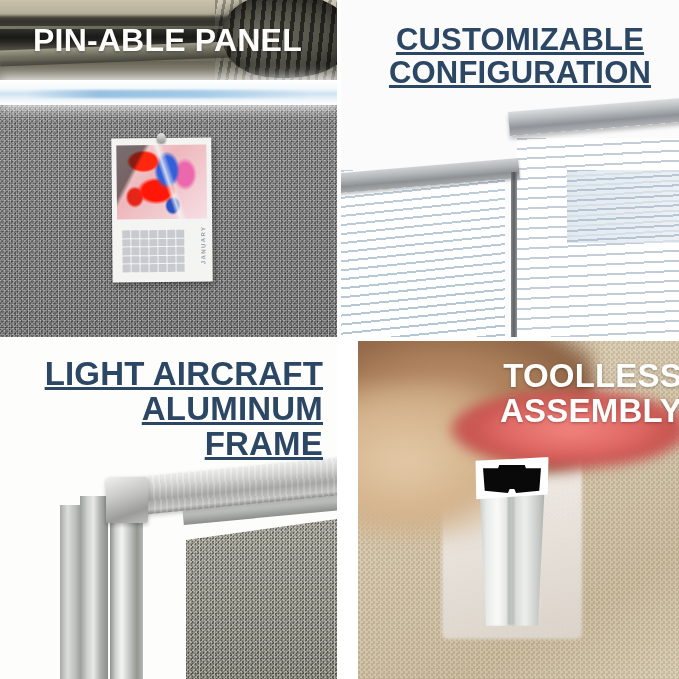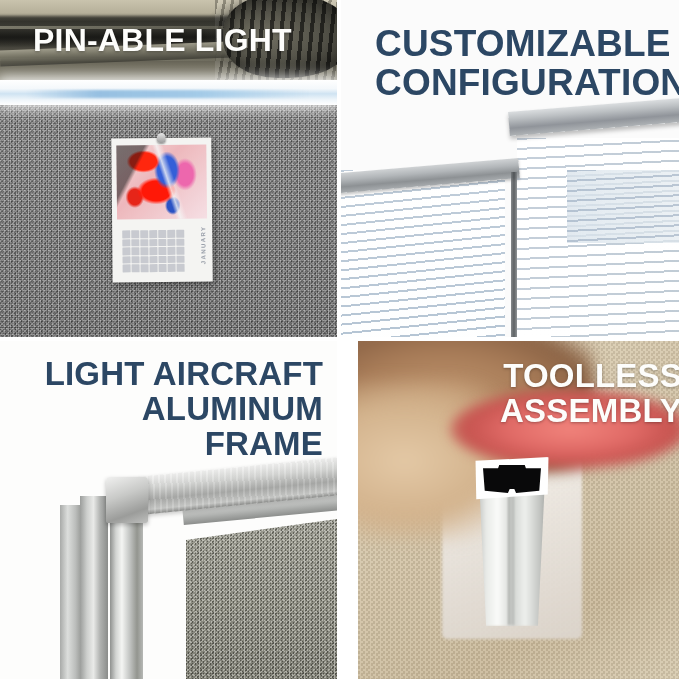--- a/index.html
+++ b/index.html
@@ -34,22 +34,22 @@
     font-weight:700;
     line-height:1.06;
     letter-spacing:0.2px;
     white-space:pre-line;
     pointer-events:none;
   }
   .cap-white { color:#fdfdfb; text-shadow:0 1px 3px rgba(0,0,0,.30); }
   .cap-navy  { color:#2c4764; }
 
   .cap-tl { left:33px; top:24px; font-size:32px; width:292px; text-align:left; }
-  .cap-tr { right:14px; top:24px; font-size:37px; width:290px; text-align:center; }
-  .cap-bl { right:14px; top:16px; font-size:33px; width:300px; text-align:right; }
+  .cap-tr { right:14px; top:24px; font-size:31px; width:290px; text-align:center;text-decoration:underline; }
+  .cap-bl { right:14px; top:16px; font-size:33px; width:300px; text-align:right;text-decoration:underline; }
   .cap-br { right:14px; top:18px; font-size:33px; width:290px; text-align:right; }
 
   
   .tl-ceiling {
     position:absolute; left:0; top:0; width:100%; height:82px;
     background:
       
       radial-gradient(ellipse 90px 62px at 268px 34px, rgba(20,20,18,.0) 0 36%, rgba(10,10,9,.55) 44%, rgba(55,55,50,.2) 60%, rgba(0,0,0,0) 72%),
       repeating-linear-gradient(100deg, rgba(0,0,0,.28) 0 3px, rgba(255,255,255,.10) 3px 8px) 215px 0/130px 82px no-repeat,
       
@@ -344,21 +344,21 @@
           <i></i>
           <i></i>
           <i></i>
           <i></i>
           <i></i>
           <i></i>
       </div>
       <div class="cal-month">JANUARY</div>
     </div>
 
-    <div class="cap cap-white cap-tl">PIN-ABLE LIGHT</div>
+    <div class="cap cap-white cap-tl">PIN-ABLE PANEL</div>
   </div>
 
   <div class="quad q-tr">
     <div class="tr-bg"></div>
     <div class="tr-win-left"></div>
     <div class="tr-win-right"></div>
     <div class="tr-rail-left"></div>
     <div class="tr-rail-right"></div>
     <div class="tr-mull2"></div>
 

